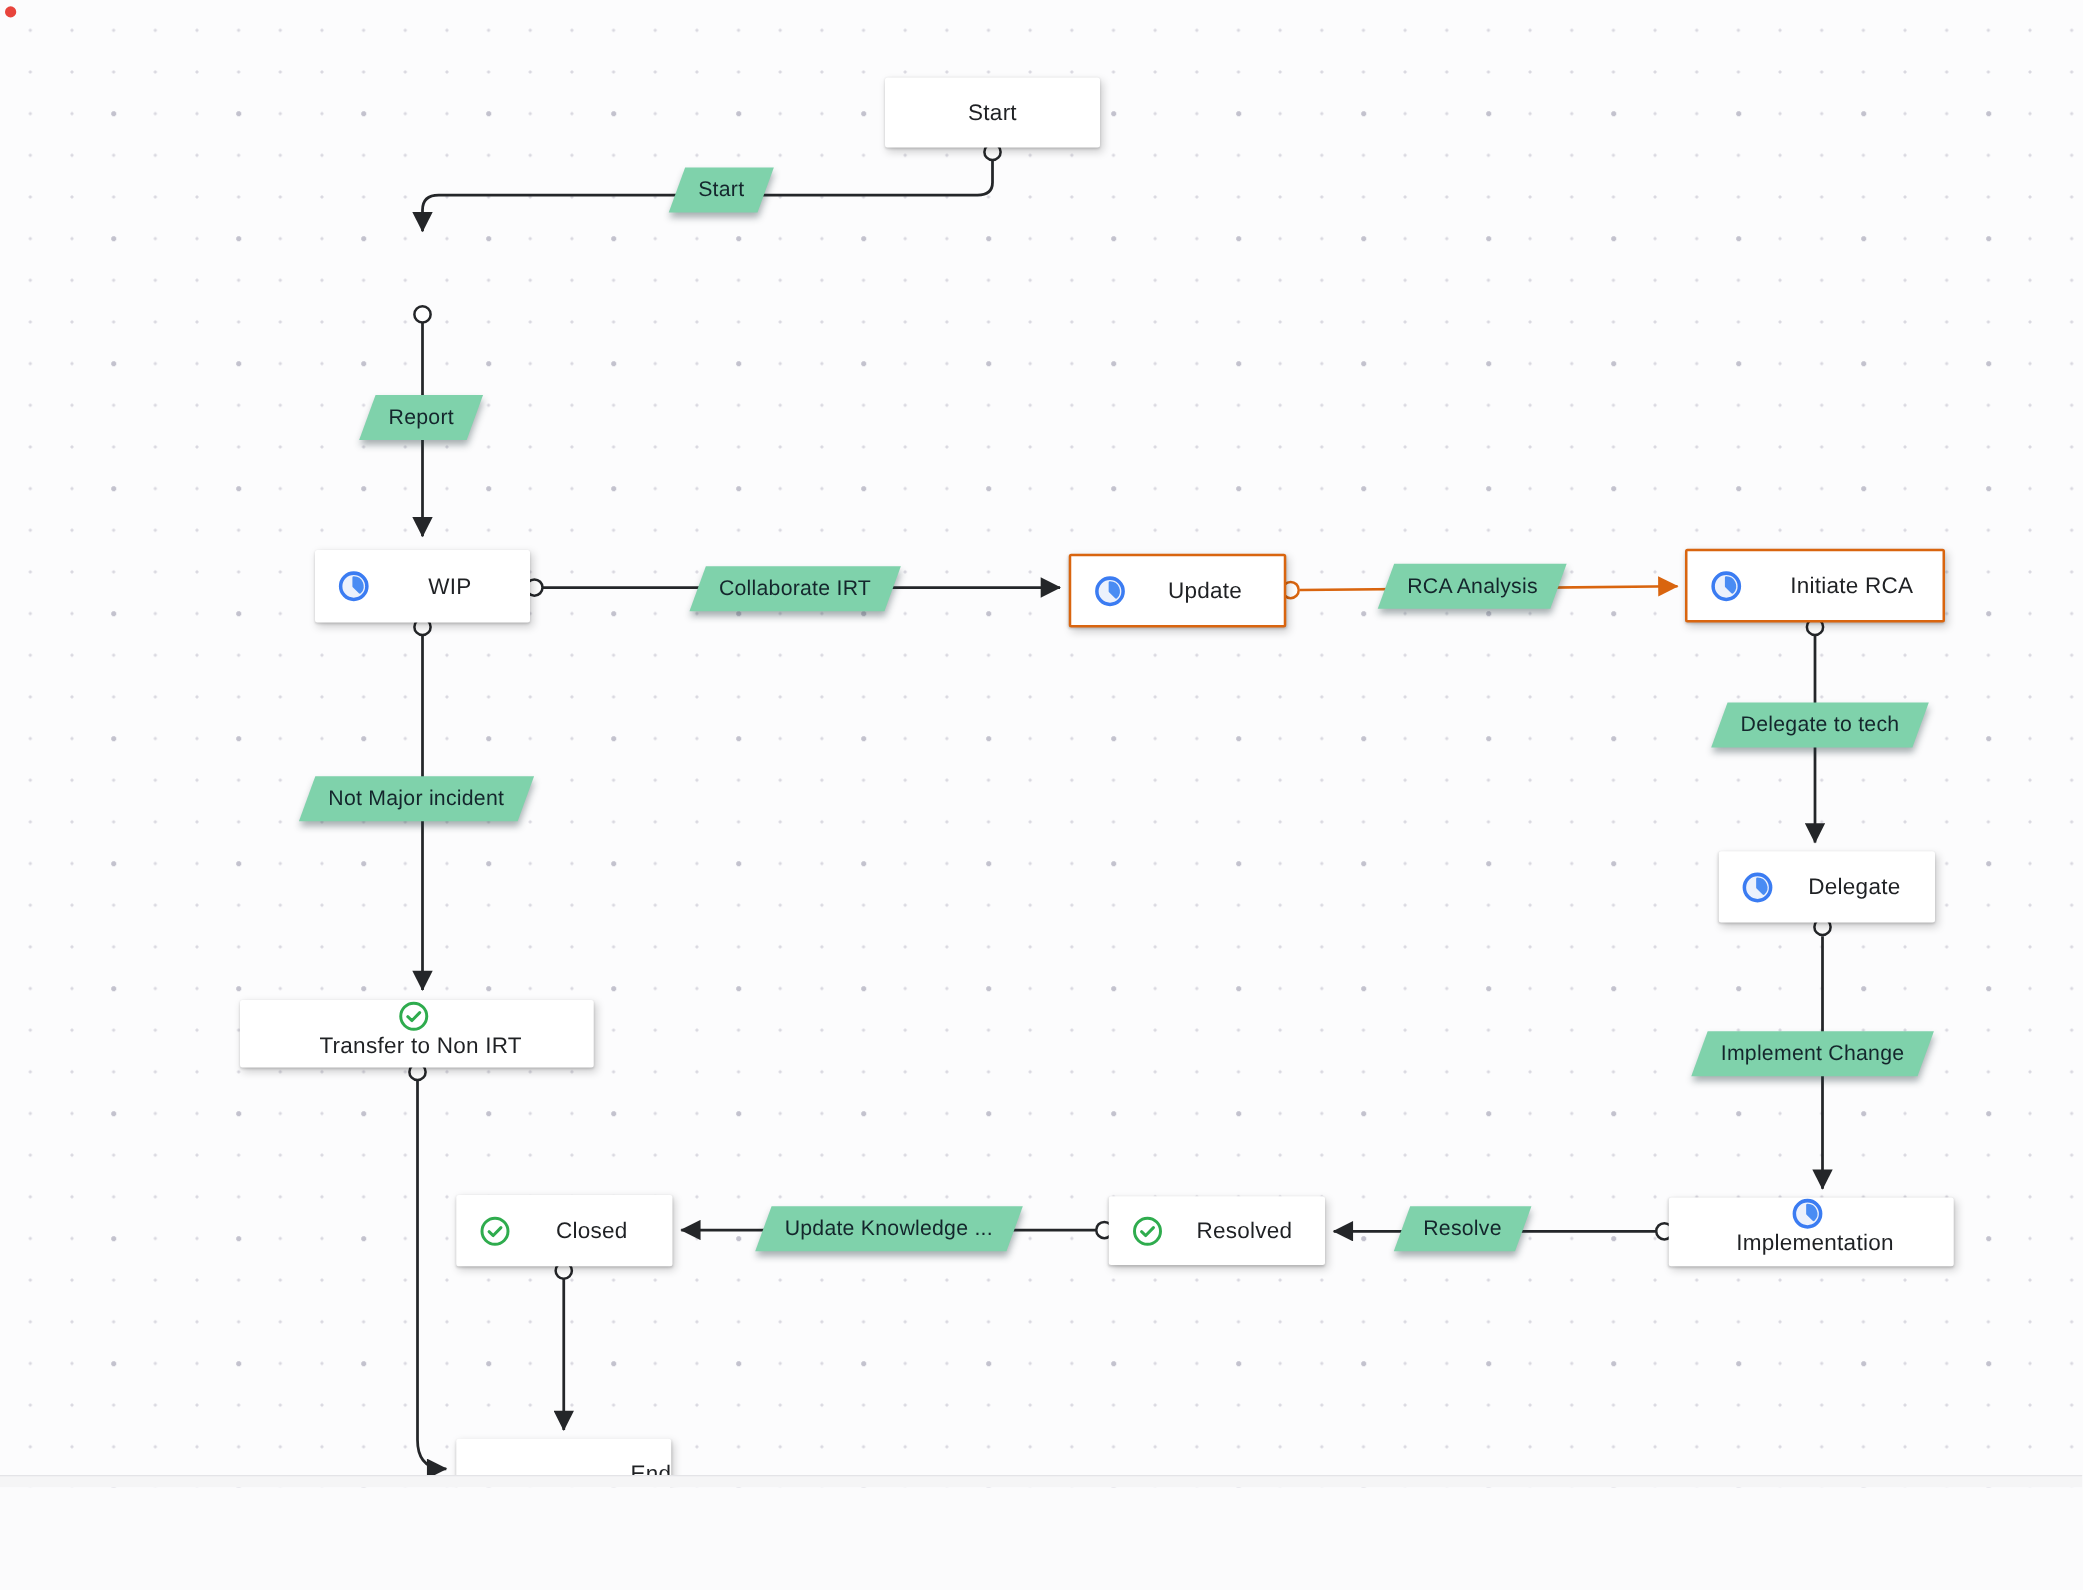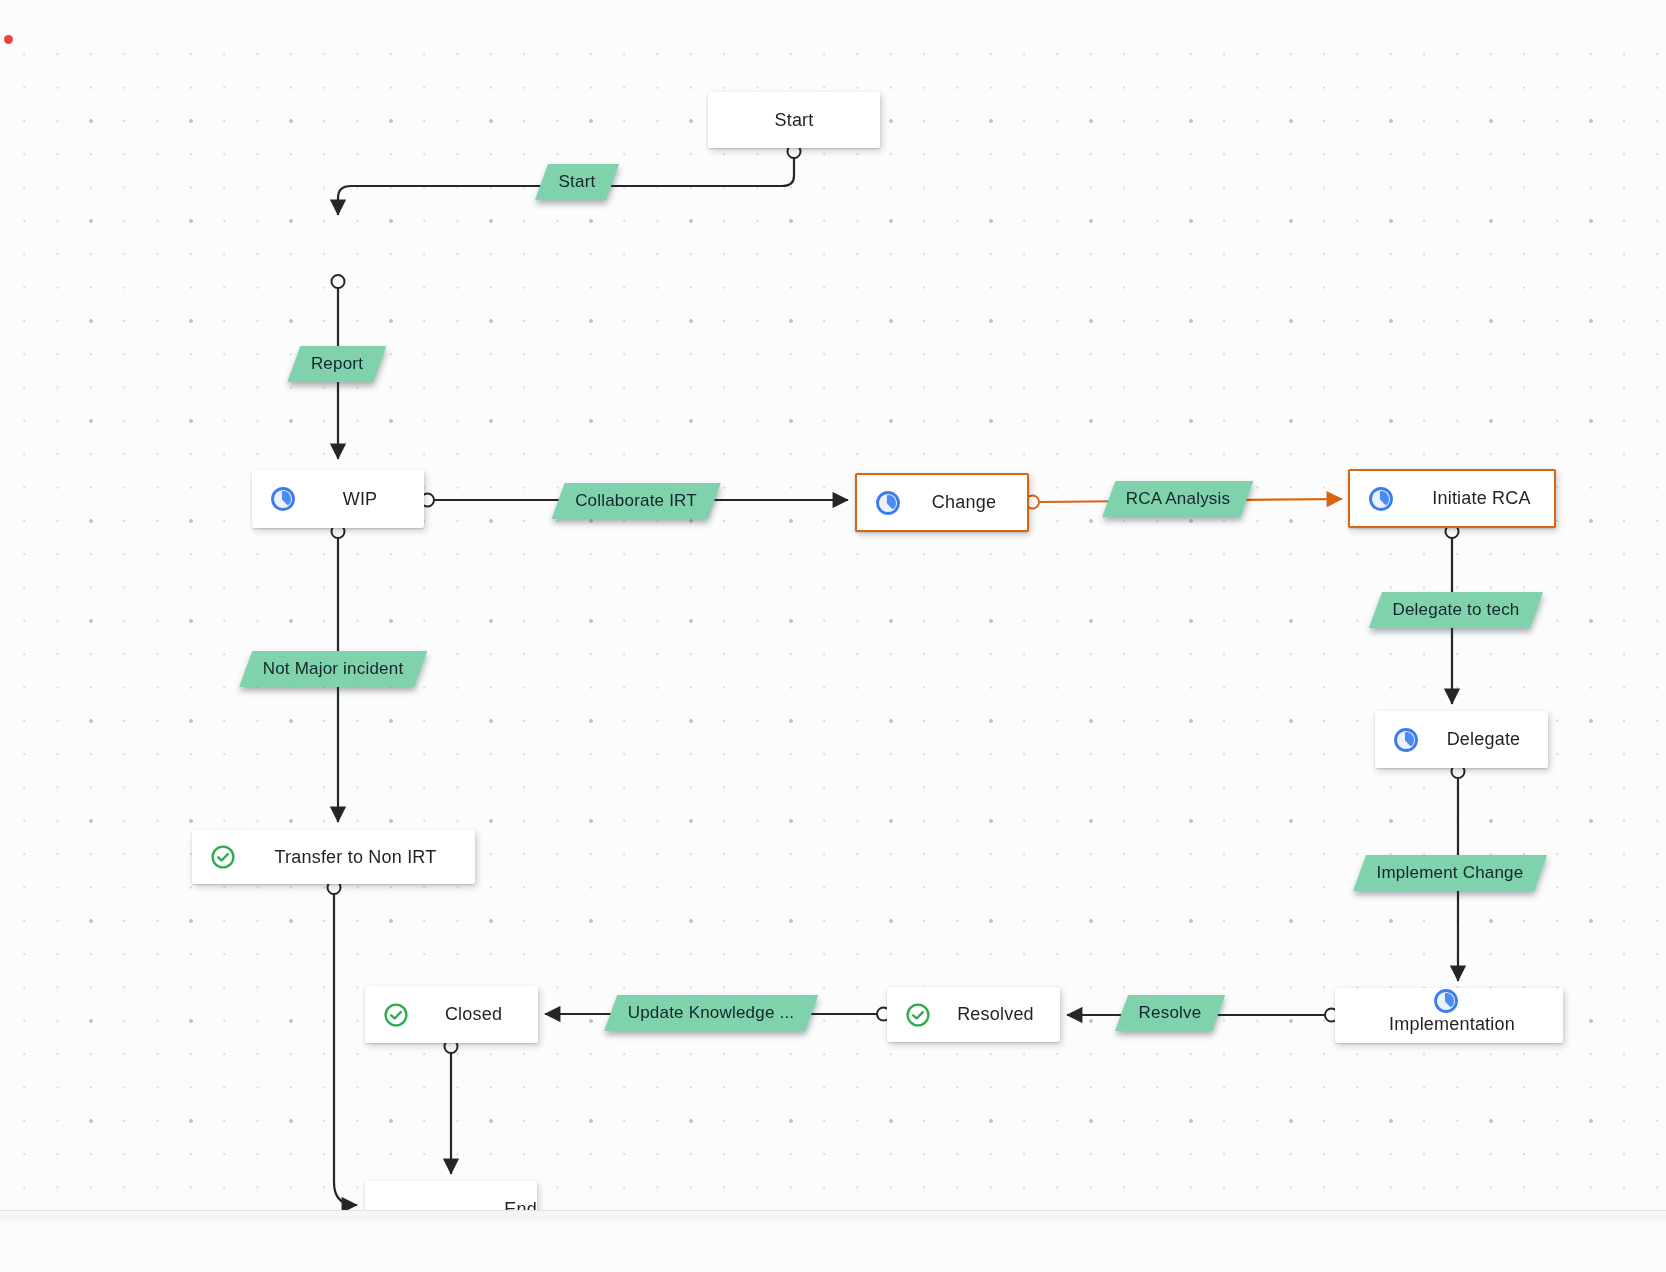--- a/index.html
+++ b/index.html
@@ -5,21 +5,20 @@
   html,body{margin:0;padding:0;background:#fbfbfc;}
   #canvas{
     position:relative;width:1666px;height:1190px;overflow:hidden;
     font-family:"Liberation Sans",sans-serif;
     background-color:#fcfcfd;
     background-image:
       radial-gradient(circle,#c3c2ce 1.9px,rgba(0,0,0,0) 2.1px),
       radial-gradient(circle,#d9d8e0 1.15px,rgba(0,0,0,0) 1.35px);
     background-size:100px 100px,33.33px 33.33px;
     background-position:41px 41px,7.6px 7.6px;
-    margin-top:30px;
   }
   #edges{position:absolute;left:0;top:0;z-index:1;}
   .node{
     position:absolute;box-sizing:border-box;z-index:2;
     background:#fff;border-radius:2px;
     box-shadow:0 1px 2px rgba(0,0,0,.16),2px 3px 7px rgba(0,0,0,.18);
     display:flex;align-items:center;
     font-size:18px;color:#1f2124;letter-spacing:.2px;
     padding:0 12px 0 18px;
   }
@@ -108,21 +107,21 @@
     <span class="node-label">WIP</span>
   </div>
 
   <div class="node node--highlight" style="left:855px;top:443px;width:174px;height:59px;">
     <span class="node-icon">
       <svg viewBox="0 0 24 24">
           <circle cx="12" cy="12" r="9.7" fill="#ecf1fc" stroke="#3b7cf2" stroke-width="2.6"></circle>
           <path d="M12 12 L12 5.6 A6.4 6.4 0 0 1 16.5 16.5 Z" fill="#4a8cf3" stroke="#4a8cf3" stroke-width="2" stroke-linejoin="round"></path>
         </svg>
     </span>
-    <span class="node-label">Change</span>
+    <span class="node-label">Update</span>
   </div>
 
   <div class="node node--highlight" style="left:1348px;top:439px;width:208px;height:59px;gap:15px;">
     <span class="node-icon">
       <svg viewBox="0 0 24 24">
           <circle cx="12" cy="12" r="9.7" fill="#ecf1fc" stroke="#3b7cf2" stroke-width="2.6"></circle>
           <path d="M12 12 L12 5.6 A6.4 6.4 0 0 1 16.5 16.5 Z" fill="#4a8cf3" stroke="#4a8cf3" stroke-width="2" stroke-linejoin="round"></path>
         </svg>
     </span>
     <span class="node-label">Initiate RCA</span>
@@ -161,21 +160,21 @@
   <div class="node" style="left:365px;top:956px;width:173px;height:57px;">
     <span class="node-icon">
       <svg viewBox="0 0 24 24">
           <circle cx="12" cy="12" r="9.6" fill="#ffffff" stroke="#2fac4e" stroke-width="2.2"></circle>
           <path d="M7.6 12.3 L10.7 15.2 L16.4 9.3" fill="none" stroke="#2fac4e" stroke-width="2.2" stroke-linecap="round" stroke-linejoin="round"></path>
         </svg>
     </span>
     <span class="node-label">Closed</span>
   </div>
 
-  <div class="node" style="left:192px;top:800px;width:283px;height:54px;">
+  <div class="node" style="left:192px;top:800px;width:283px;height:54px;flex-direction:column;">
     <span class="node-icon">
       <svg viewBox="0 0 24 24">
           <circle cx="12" cy="12" r="9.6" fill="#ffffff" stroke="#2fac4e" stroke-width="2.2"></circle>
           <path d="M7.6 12.3 L10.7 15.2 L16.4 9.3" fill="none" stroke="#2fac4e" stroke-width="2.2" stroke-linecap="round" stroke-linejoin="round"></path>
         </svg>
     </span>
     <span class="node-label">Transfer to Non IRT</span>
   </div>
 
   <div class="node node--terminal" style="left:365px;top:1151px;width:172px;height:56px;justify-content:flex-end;">

